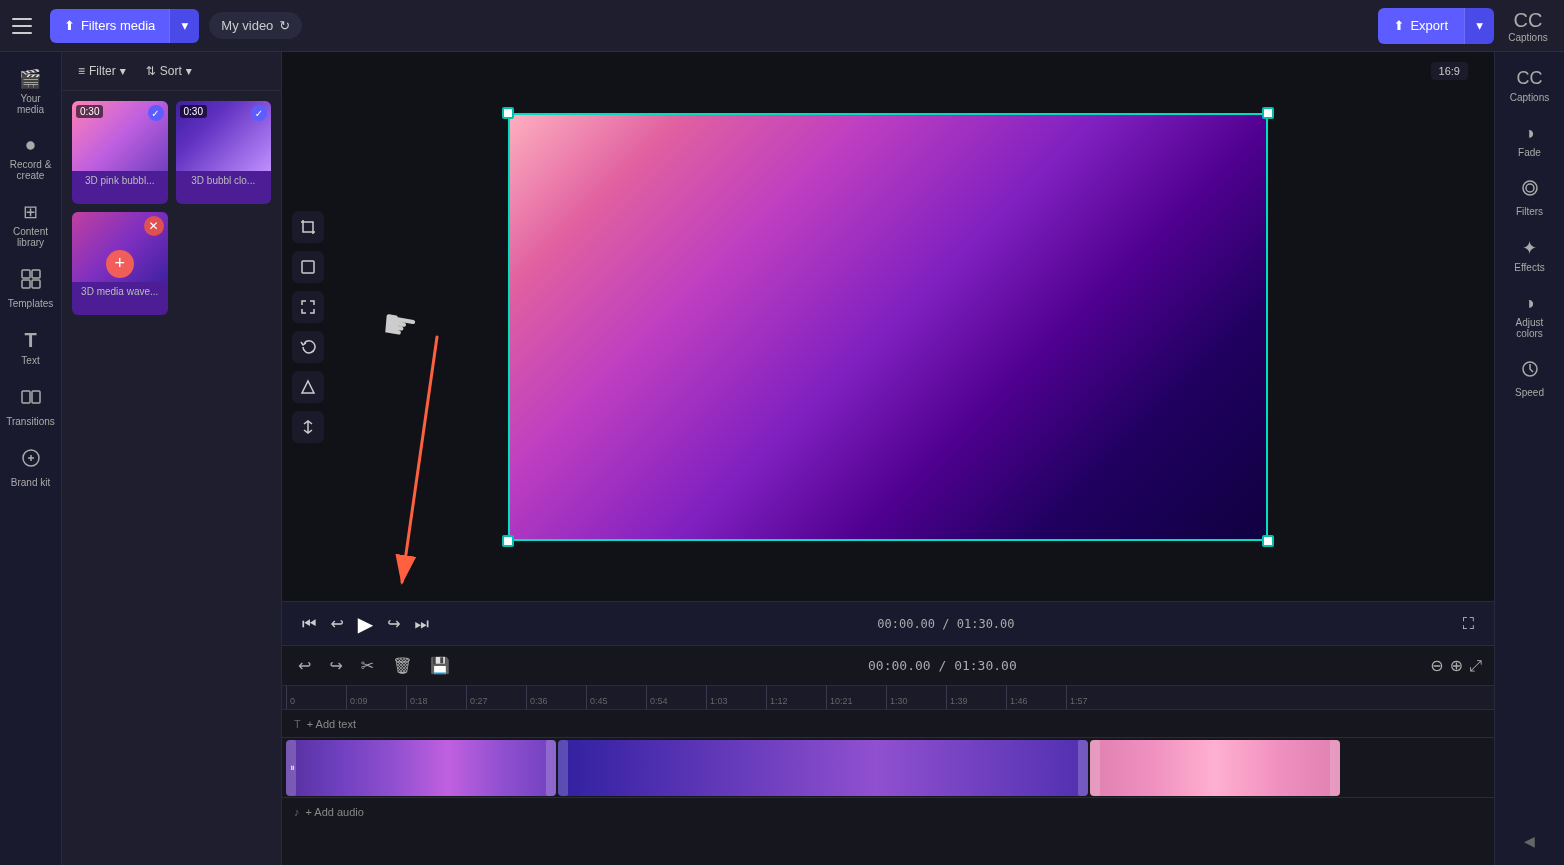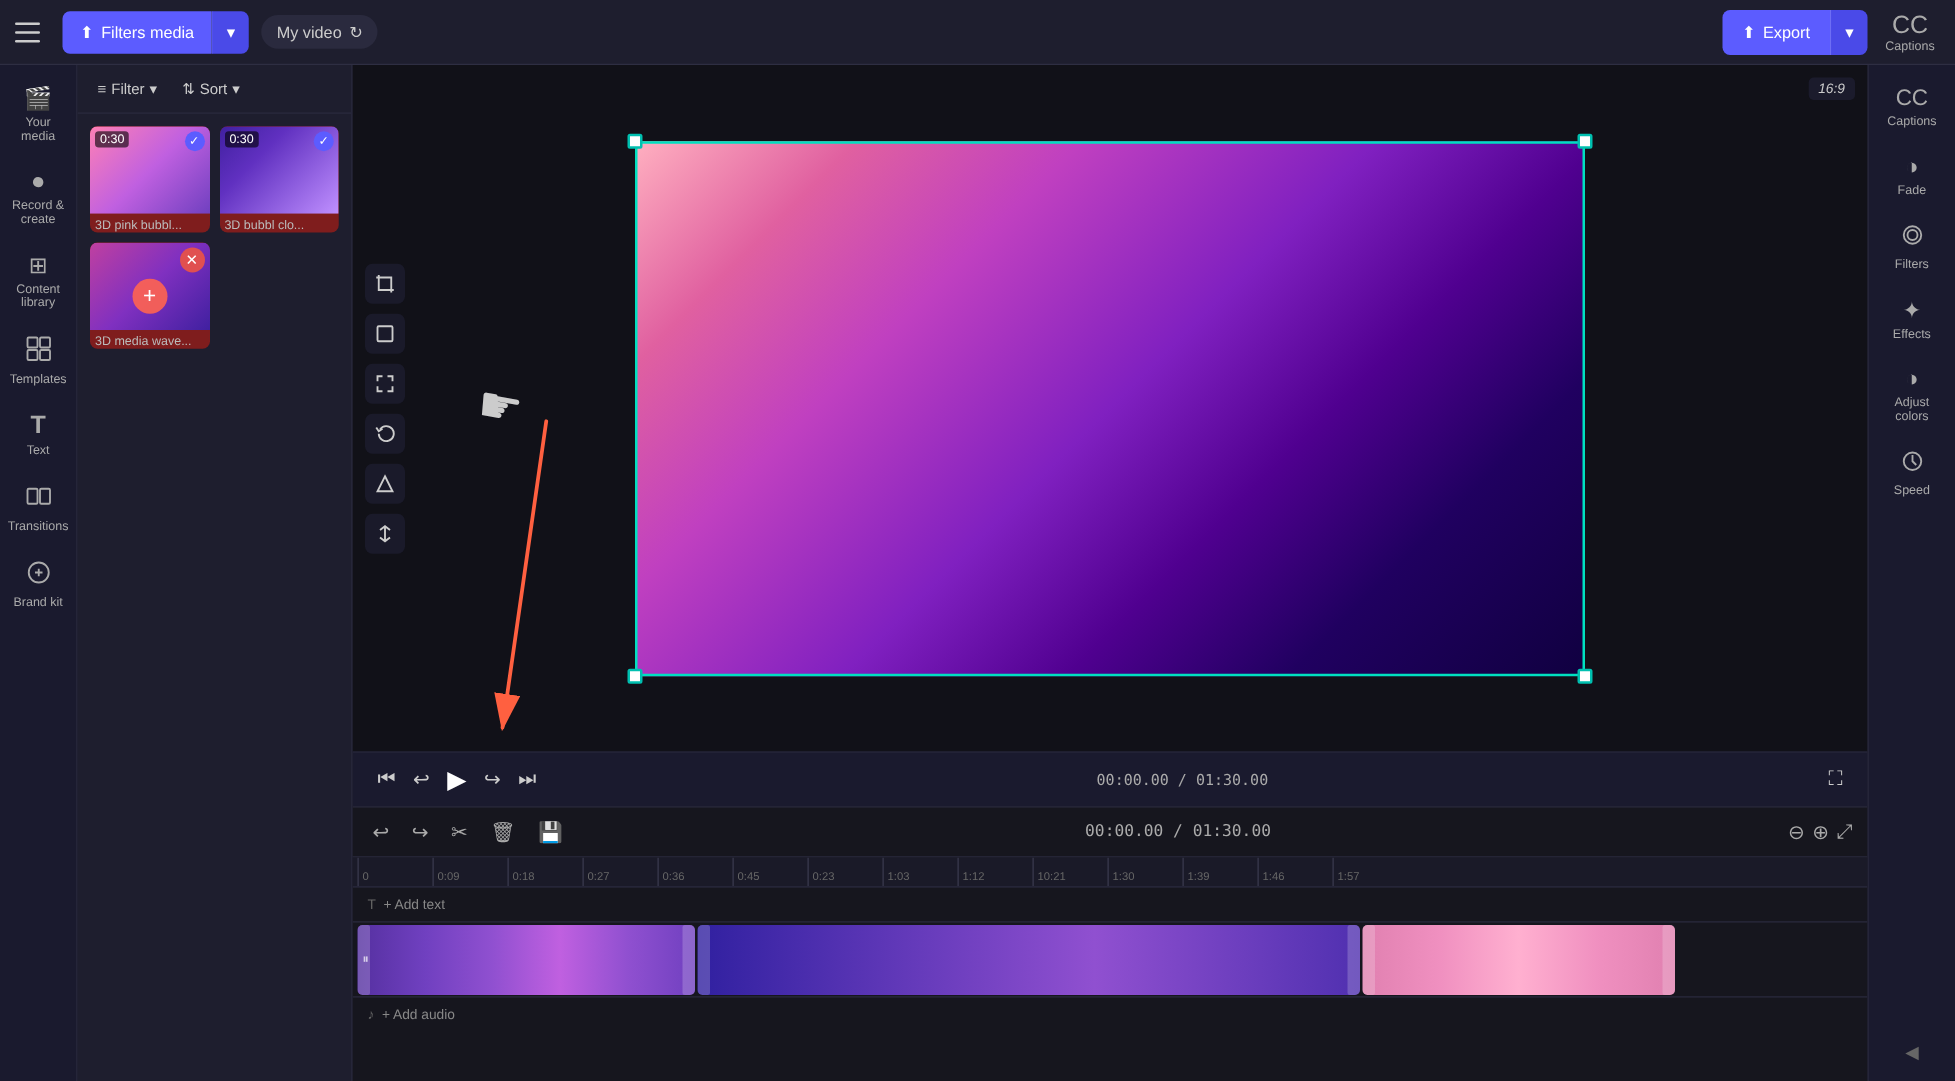--- a/index.html
+++ b/index.html
@@ -153,21 +153,22 @@
       grid-template-columns: 1fr 1fr;
       gap: 8px;
       padding: 10px;
       overflow-y: auto;
     }
     .media-item {
       position: relative;
       border-radius: 6px;
       overflow: hidden;
       cursor: pointer;
-      background: #7f1d1d;
+      background: #4c1d95;
+      text-align: center;
     }
     .media-thumb {
       width: 100%;
       height: 70px;
       display: flex; align-items: center; justify-content: center;
       overflow: hidden;
     }
     .thumb-bubble {
       background: linear-gradient(135deg, #ff80b5, #c060e0, #7040c0);
       width: 100%; height: 100%;
@@ -180,21 +181,21 @@
       background: linear-gradient(135deg, #c040a0, #8030c0, #4020a0);
       width: 100%; height: 100%;
       position: relative;
     }
     .media-duration {
       position: absolute; top: 4px; left: 4px;
       background: rgba(0,0,0,0.6); color: #fff;
       font-size: 10px; padding: 1px 4px; border-radius: 3px;
     }
     .media-label {
-      font-size: 10px; color: #bbb; padding: 4px 4px 0;
+      font-size: 10px; color: #bbb; padding: 4px 4px 18px;
       white-space: nowrap; overflow: hidden; text-overflow: ellipsis;
     }
     .media-check {
       position: absolute; top: 4px; right: 4px;
       width: 16px; height: 16px; border-radius: 50%;
       background: #5c5cff; display: flex; align-items: center; justify-content: center;
       color: #fff; font-size: 10px;
     }
     .delete-btn {
       position: absolute; top: 4px; right: 4px;
@@ -264,25 +265,24 @@
     }
     .preview-tool-btn {
       width: 32px; height: 32px;
       background: rgba(30,30,50,0.7);
       border: none; border-radius: 6px;
       color: #ccc; display: flex; align-items: center; justify-content: center;
       cursor: pointer; font-size: 14px;
     }
 
     .aspect-ratio-badge {
-      position: absolute; top: 10px; right: 10px;
+      position: absolute; top: 10px; right: 26px;
       background: rgba(30,30,50,0.8);
       color: #ccc; font-size: 11px; padding: 3px 8px; border-radius: 4px;
       cursor: pointer;
-      font-style: italic;
     }
 
     
     .playback-controls {
       background: #1a1a2e;
       height: 44px;
       display: flex; align-items: center; justify-content: space-between;
       padding: 0 20px;
       border-top: 1px solid #2a2a3e;
       flex-shrink: 0;
@@ -673,21 +673,21 @@
       </div>
 
       <div class="timeline-ruler">
         <div class="ruler-marks">
           <div class="ruler-mark">0</div>
           <div class="ruler-mark">0:09</div>
           <div class="ruler-mark">0:18</div>
           <div class="ruler-mark">0:27</div>
           <div class="ruler-mark">0:36</div>
           <div class="ruler-mark">0:45</div>
-          <div class="ruler-mark">0:23</div>
+          <div class="ruler-mark">0:54</div>
           <div class="ruler-mark">1:03</div>
           <div class="ruler-mark">1:12</div>
           <div class="ruler-mark">10:21</div>
           <div class="ruler-mark">1:30</div>
           <div class="ruler-mark">1:39</div>
           <div class="ruler-mark">1:46</div>
           <div class="ruler-mark">1:57</div>
         </div>
       </div>
 

